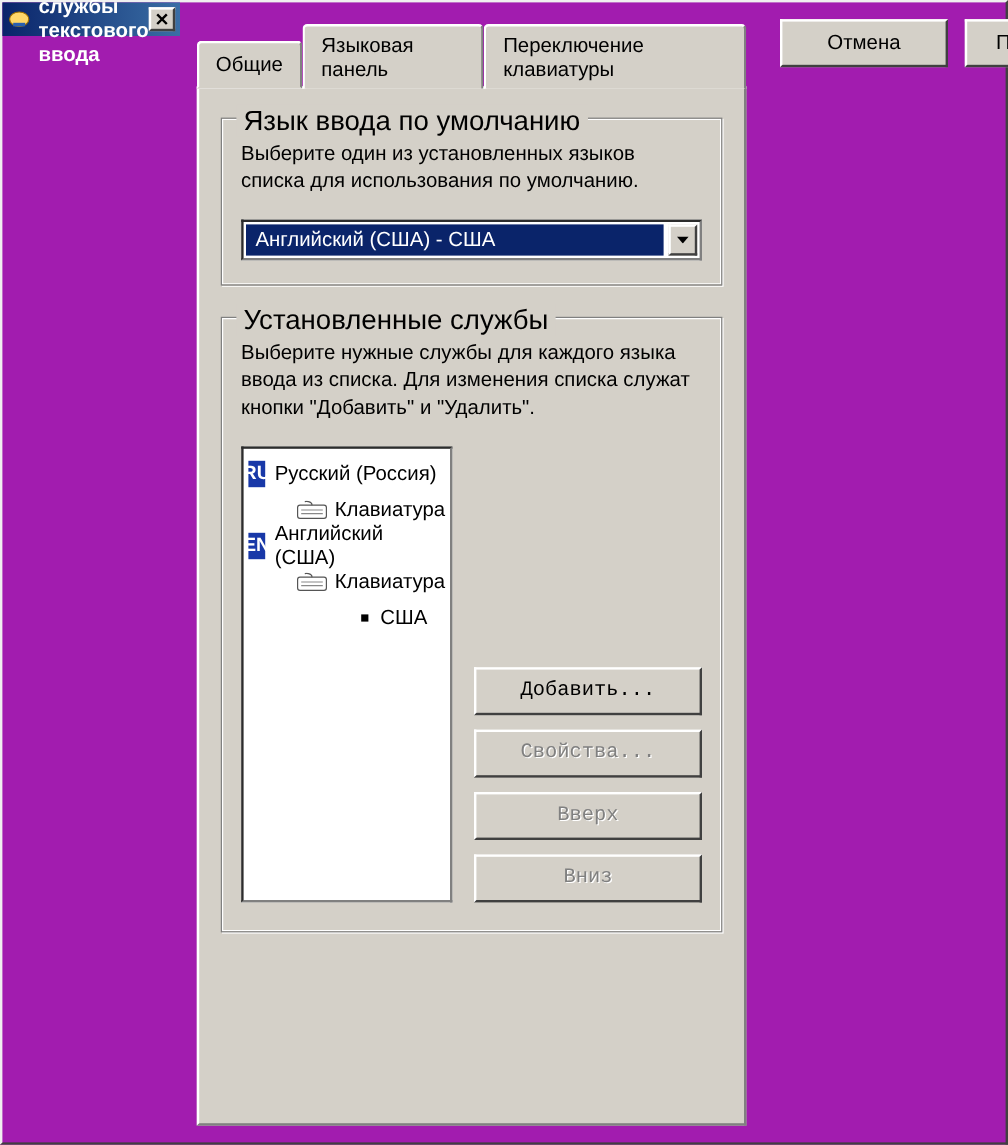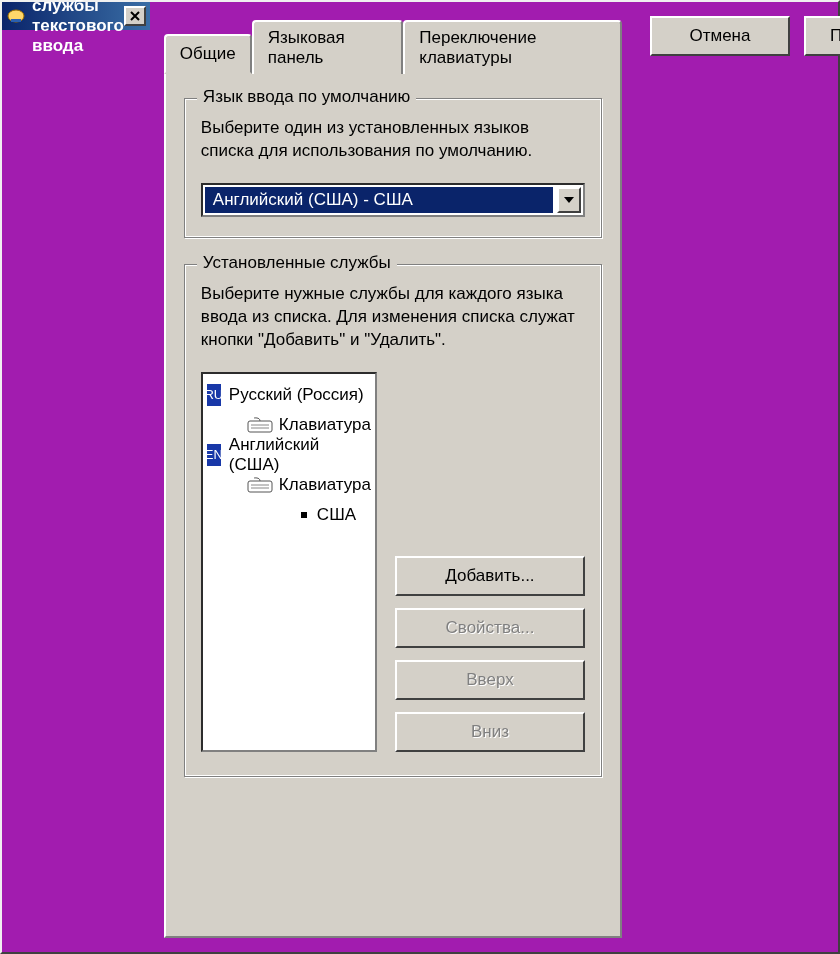--- a/index.html
+++ b/index.html
@@ -102,21 +102,21 @@
     padding: 18px 16px 20px 16px;
     margin-bottom: 26px;
     position: relative;
   }
   .groupbox-title {
     position: absolute;
     top: -12px;
     left: 12px;
     background: #d4d0c8;
     padding: 0 6px;
-    font-size: 17px;
+    font-size: 23px;
   }
   .groupbox-text {
     font-size: 17px;
     line-height: 1.35;
     margin-bottom: 20px;
   }
   .combo {
     display: flex;
     height: 34px;
     border: 2px inset #808080;
@@ -160,22 +160,22 @@
   .tree-row {
     display: flex;
     align-items: center;
     height: 30px;
   }
   .lang-badge {
     width: 14px;
     height: 22px;
     background: #1838a8;
     color: #fff;
-    font-size: 13px;
-    font-weight: normal;
+    font-size: 16px;
+    font-weight: bold;
     display: inline-flex;
     align-items: center;
     justify-content: center;
     margin-right: 8px;
   }
   .tree-indent { display: inline-block; }
   .kb-icon {
     display: inline-flex;
     margin-right: 6px;
     vertical-align: middle;
@@ -188,20 +188,21 @@
     margin: 0 10px 0 4px;
     vertical-align: middle;
   }
   .btn-col {
     display: flex;
     flex-direction: column;
     justify-content: flex-end;
     gap: 12px;
     width: 190px;
     padding-top: 90px;
+    font-family: Liberation Mono, monospace;
   }
   .btn {
     height: 40px;
     background: #d4d0c8;
     border: 2px solid;
     border-color: #fff #404040 #404040 #fff;
     font-size: 17px;
     cursor: pointer;
     display: flex;
     align-items: center;

